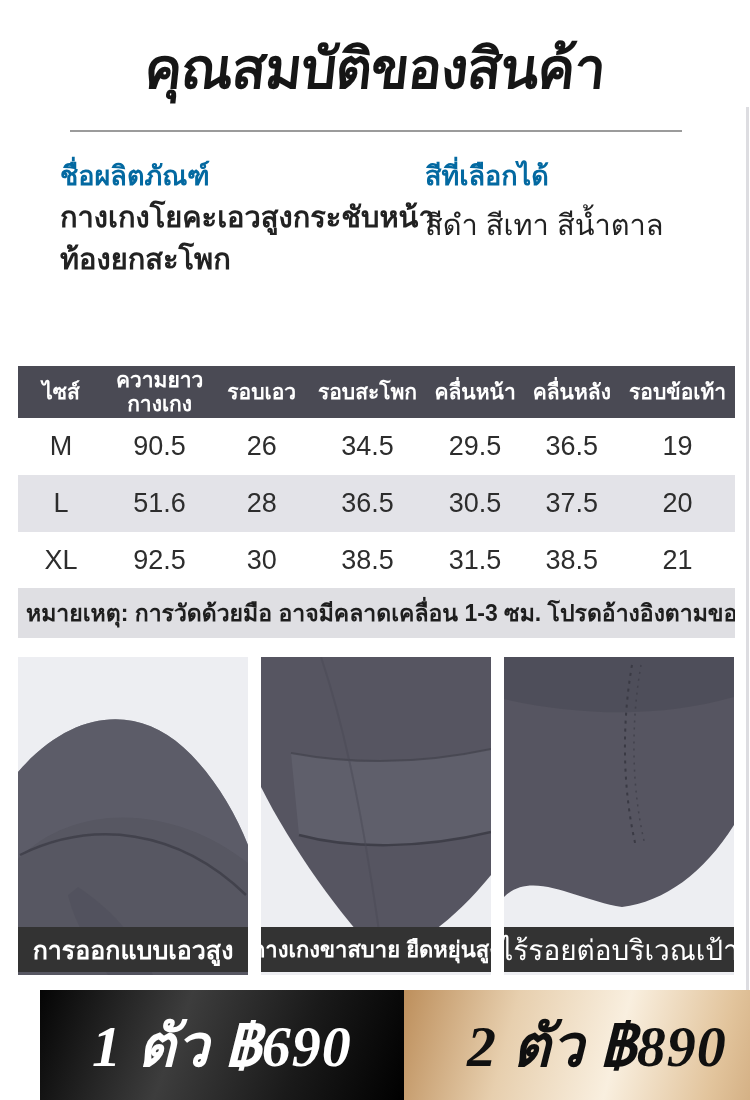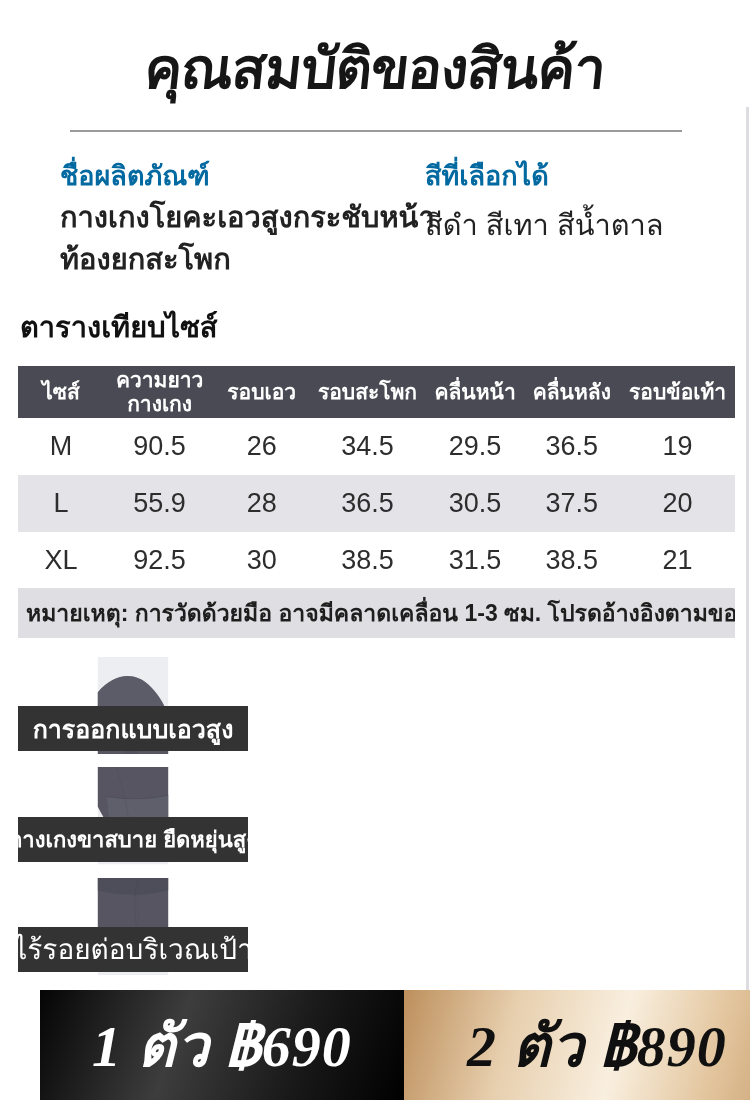--- a/index.html
+++ b/index.html
@@ -28,21 +28,21 @@
   .size-table thead th{background:#4a4a54;color:#ffffff;font-size:21px;font-weight:700;
         height:52px;vertical-align:middle;line-height:1.12;padding:0 1px;text-align:center;}
   .size-table tbody td{font-size:27px;font-weight:500;color:#2d2d2d;text-align:center;height:55px;
         vertical-align:middle;}
   .size-table tbody tr.alt{background:#e3e3e8;}
 
   .note{position:absolute;left:18px;top:588px;width:717px;height:50px;background:#dfdfe3;
         font-size:23px;font-weight:600;color:#1e1e1e;line-height:50px;padding-left:8px;
         box-sizing:border-box;white-space:nowrap;overflow:hidden;}
 
-  .features{position:absolute;left:18px;top:657px;width:717px;height:318px;display:flex;gap:13px;flex-direction:column;}
+  .features{position:absolute;left:18px;top:657px;width:717px;height:318px;display:flex;gap:13px;}
   .feature{position:relative;width:230px;height:318px;overflow:hidden;}
   .feature svg{display:block;width:100%;height:100%;}
   .caption{position:absolute;left:0;right:0;bottom:3px;height:45px;background:#333333;color:#fff;
         display:flex;align-items:center;justify-content:center;font-weight:600;
         font-size:25px;white-space:nowrap;}
   .caption.cap-sm{font-size:22px;}
   .caption.cap-lg{font-size:28px;font-weight:400;}
 
   .banners{position:absolute;left:0;top:990px;width:750px;height:110px;display:flex;padding-left:40px;}
   .banner{display:flex;align-items:center;justify-content:center;}
@@ -61,21 +61,20 @@
 <div class="page">
 
   <div class="title">คุณสมบัติของสินค้า</div>
   <div class="divider"></div>
 
   <div class="info-label name">ชื่อผลิตภัณฑ์</div>
   <div class="info-label color">สีที่เลือกได้</div>
   <div class="info-value name">กางเกงโยคะเอวสูงกระชับหน้าท้องยกสะโพก</div>
   <div class="info-value color">สีดำ สีเทา สีน้ำตาล</div>
 
-  <div class="section-heading">ตารางเทียบไซส์</div>
 
   <table class="size-table">
     <colgroup>
       <col class="c0">
         <col class="c1">
         <col class="c2">
         <col class="c3">
         <col class="c4">
         <col class="c5">
         <col class="c6">
@@ -96,21 +95,21 @@
         <td>M</td>
         <td>90.5</td>
         <td>26</td>
         <td>34.5</td>
         <td>29.5</td>
         <td>36.5</td>
         <td>19</td>
       </tr>
       <tr class="alt">
         <td>L</td>
-        <td>55.9</td>
+        <td>51.6</td>
         <td>28</td>
         <td>36.5</td>
         <td>30.5</td>
         <td>37.5</td>
         <td>20</td>
       </tr>
       <tr>
         <td>XL</td>
         <td>92.5</td>
         <td>30</td>

